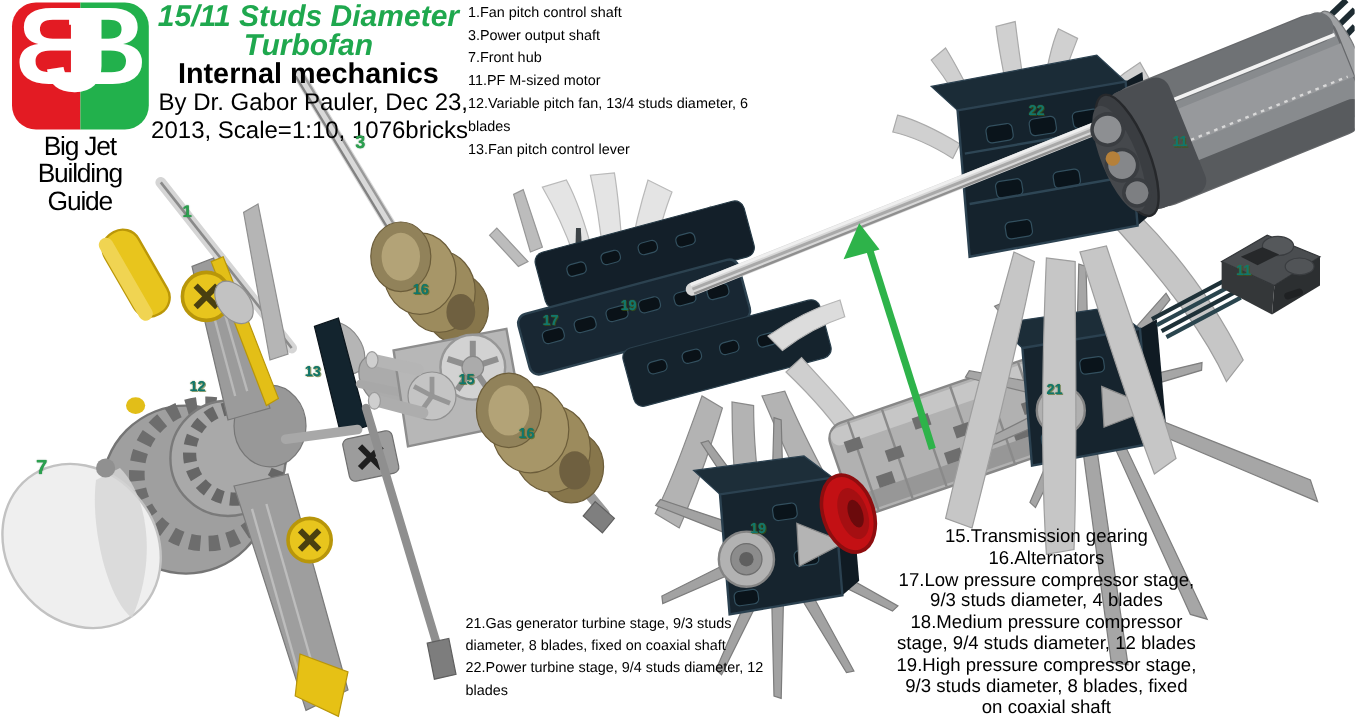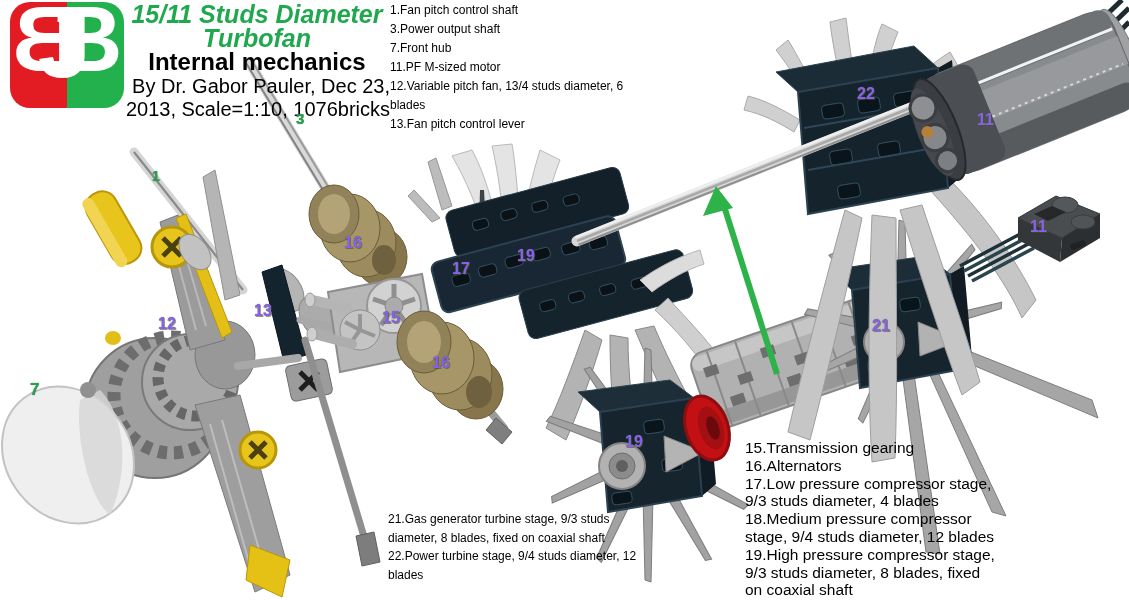--- a/index.html
+++ b/index.html
@@ -20,23 +20,23 @@
   .logo-caption{margin-top:2px;text-align:center;font-size:22px;line-height:23px;letter-spacing:-1px;color:#000;}
   
   #title-block{left:124px;top:2px;width:266px;text-align:center;}
   .title-green{font-size:25px;line-height:24px;font-weight:bold;font-style:italic;}
   .title-sub{font-size:24px;line-height:24px;font-weight:bold;color:#000;}
   .byline{font-size:20px;line-height:23px;text-align:right;color:#000;margin-top:1px;}
   
   .legend{font-size:12px;line-height:19px;color:#000;}
   #legend-top{left:390px;top:1px;width:242px;}
   #legend-bottom-center{left:388px;top:510px;width:256px;line-height:18.5px;}
-  #legend-bottom-right{left:745px;top:439px;width:254px;font-size:15.5px;line-height:17.8px;}
+  #legend-bottom-right{left:745px;top:439px;width:254px;font-size:15.5px;line-height:17.8px;text-align:center;}
   
-  .plabel{position:absolute;z-index:3;font-weight:bold;color:#8b5cf6;font-size:16px;line-height:1;
+  .plabel{position:absolute;z-index:3;font-weight:bold;color:#0f766e;font-size:12px;line-height:1;
           text-shadow:0 0 1px #55761c, 1px 1px 0 rgba(60,90,20,.55);}
   .plabel-small{color:#2ba14f;text-shadow:0 0 1px #14602c;font-size:15px;}
 </style>
 </head>
 <body>
 
 <div id="canvas">
 
 <svg id="model-svg" width="1129" height="600" viewBox="0 0 1129 600">
 
@@ -360,20 +360,24 @@
 </svg>
 
 <div id="logo" class="txt">
   <div class="logo-box">
     <div class="logo-half logo-left" style="background:#e31b23"></div>
     <div class="logo-half logo-right" style="background:#22b14c"></div>
     <div class="logo-letter logo-letter-left">B</div>
     <div class="logo-letter logo-letter-right">B</div>
     <div class="logo-letter logo-letter-mid">J</div>
   </div>
+  <div class="logo-caption">
+    <div>Big Jet Building</div>
+    <div>Guide</div>
+  </div>
 </div>
 
 <div id="title-block" class="txt">
   <div class="title-green" style="color:#1fa84e">15/11 Studs Diameter</div>
   <div class="title-green" style="color:#1fa84e">Turbofan</div>
   <div class="title-sub">Internal mechanics</div>
   <div class="byline">
     <div>By Dr. Gabor Pauler, Dec 23,</div>
     <div>2013, Scale=1:10, 1076bricks</div>
   </div>

